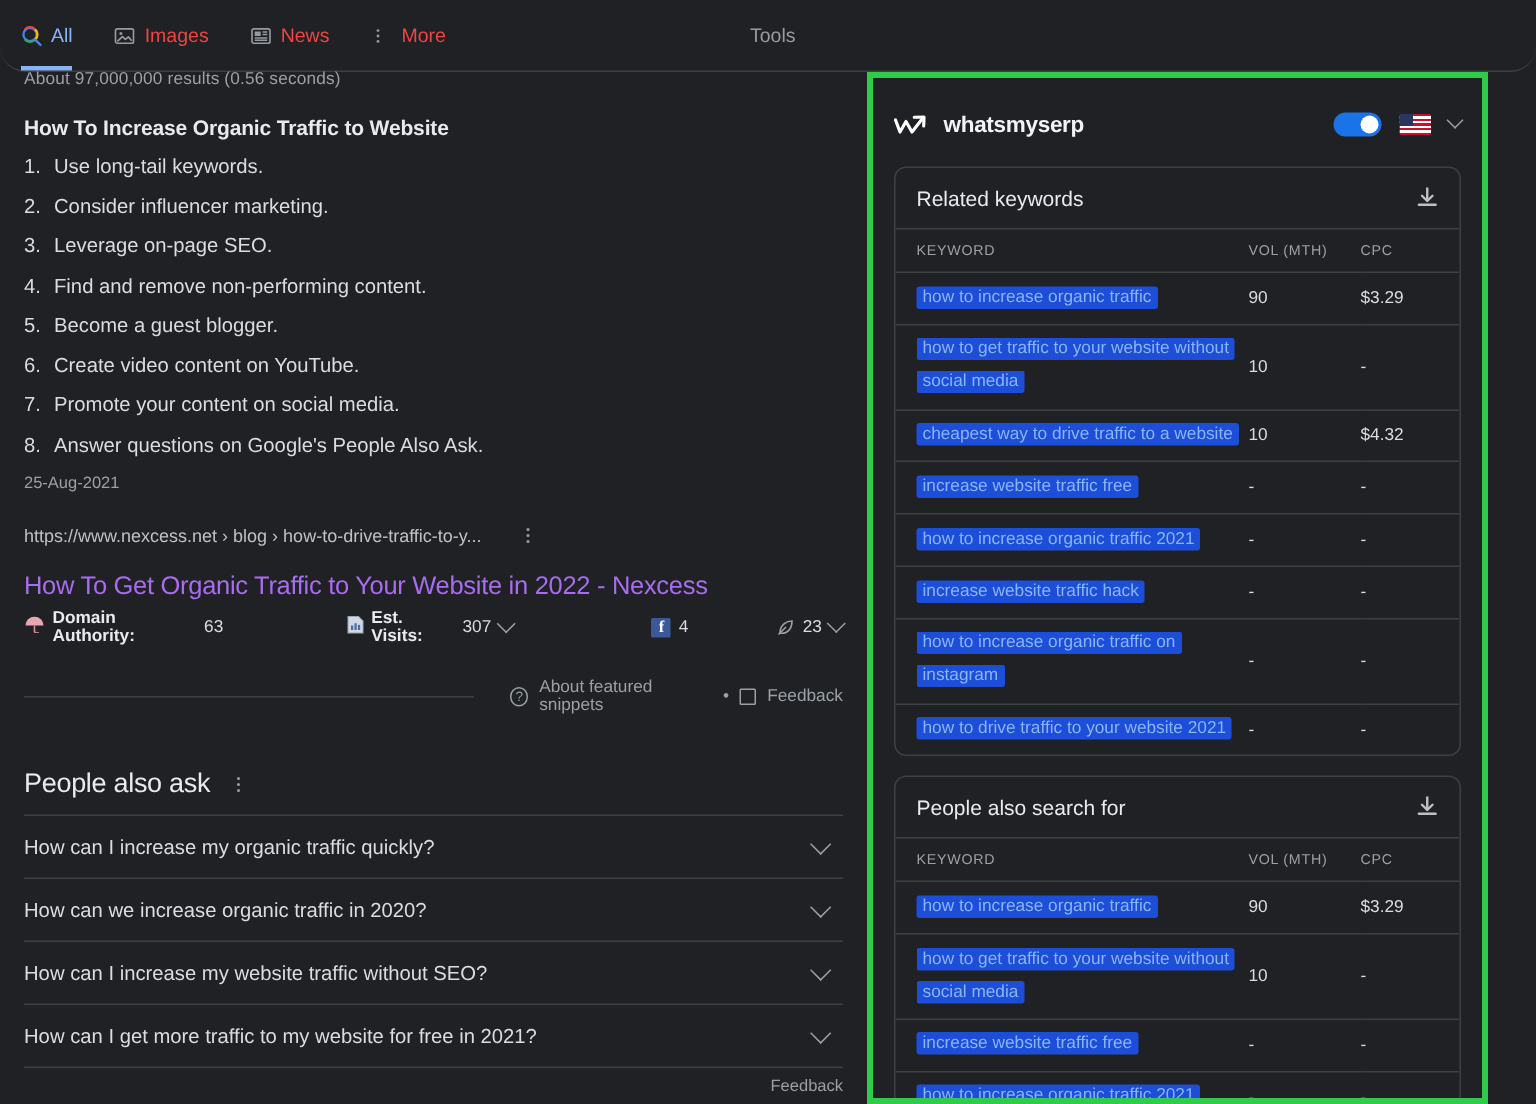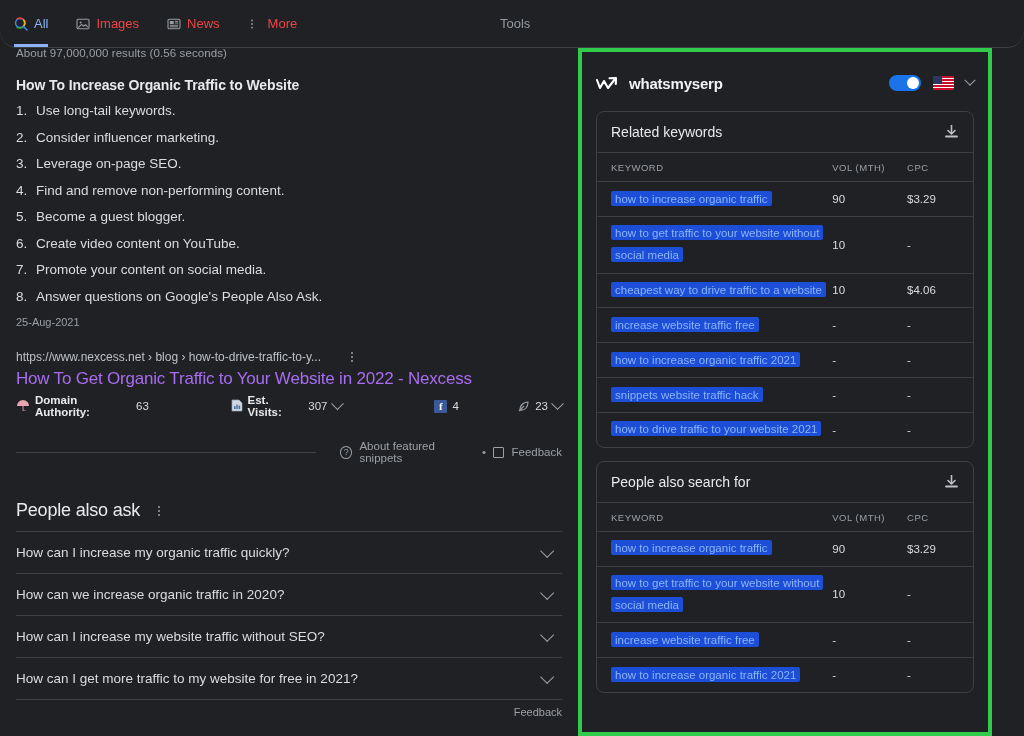--- a/index.html
+++ b/index.html
@@ -50,21 +50,21 @@
   .snippet-list li .num { position: absolute; left: 0; top: 0; color: #dadce0; }
   .snippet-date { font-size: 11px; color: #9aa0a6; margin-top: 3px; }
 
   
   .result { margin-top: 22px; }
   .result-url-row { display: flex; align-items: center; gap: 24px; }
   .result-url { font-size: 12px; color: #bdc1c6; white-space: nowrap; }
   .kebab { width: 14px; height: 14px; display: inline-flex; flex-direction: column; justify-content: center; align-items: center; gap: 2px; cursor: pointer; }
   .kebab i { display: block; width: 2px; height: 2px; border-radius: 50%; background: #9aa0a6; }
   .result-title {
-    margin-top: 4px; font-size: 17px; color: #a86cf0; letter-spacing: -.2px; cursor: pointer; line-height: 1.25;
+    margin-top: 16px; font-size: 17px; color: #a86cf0; letter-spacing: -.2px; cursor: pointer; line-height: 1.25;
   }
   .metrics { display: flex; align-items: center; margin-top: 5px; font-size: 11.5px; }
   .metric { display: flex; align-items: center; gap: 5px; color: #e8eaed; }
   .metric b { font-weight: bold; }
   .metric .val { font-weight: normal; color: #dadce0; }
   .chev { display: inline-block; width: 9px; height: 9px; border-right: 1.4px solid #9aa0a6; border-bottom: 1.4px solid #9aa0a6; transform: rotate(45deg) translate(-2px,-2px); }
   .m-gap-1 { width: 84px; }
   .m-gap-2 { width: 96px; }
   .m-gap-3 { width: 60px; }
   .fb-ico { width: 13px; height: 13px; background: #3b5998; color: #fff; font-size: 11px; font-weight: bold; font-family: "Liberation Serif", serif; display: inline-flex; align-items: center; justify-content: center; border-radius: 1px; }
@@ -345,34 +345,39 @@
                 <td class="c3">$3.29</td>
               </tr>
               <tr>
                 <td class="c1"><span class="kwchip">how to get traffic to your website without social media</span></td>
                 <td class="c2">10</td>
                 <td class="c3">-</td>
               </tr>
               <tr>
                 <td class="c1"><span class="kwchip">cheapest way to drive traffic to a website</span></td>
                 <td class="c2">10</td>
-                <td class="c3">$4.06</td>
+                <td class="c3">$4.32</td>
               </tr>
               <tr>
                 <td class="c1"><span class="kwchip">increase website traffic free</span></td>
                 <td class="c2">-</td>
                 <td class="c3">-</td>
               </tr>
               <tr>
                 <td class="c1"><span class="kwchip">how to increase organic traffic 2021</span></td>
                 <td class="c2">-</td>
                 <td class="c3">-</td>
               </tr>
               <tr>
-                <td class="c1"><span class="kwchip">snippets website traffic hack</span></td>
+                <td class="c1"><span class="kwchip">increase website traffic hack</span></td>
+                <td class="c2">-</td>
+                <td class="c3">-</td>
+              </tr>
+              <tr>
+                <td class="c1"><span class="kwchip">how to increase organic traffic on instagram</span></td>
                 <td class="c2">-</td>
                 <td class="c3">-</td>
               </tr>
               <tr>
                 <td class="c1"><span class="kwchip">how to drive traffic to your website 2021</span></td>
                 <td class="c2">-</td>
                 <td class="c3">-</td>
               </tr>
             </tbody>
         </table>

